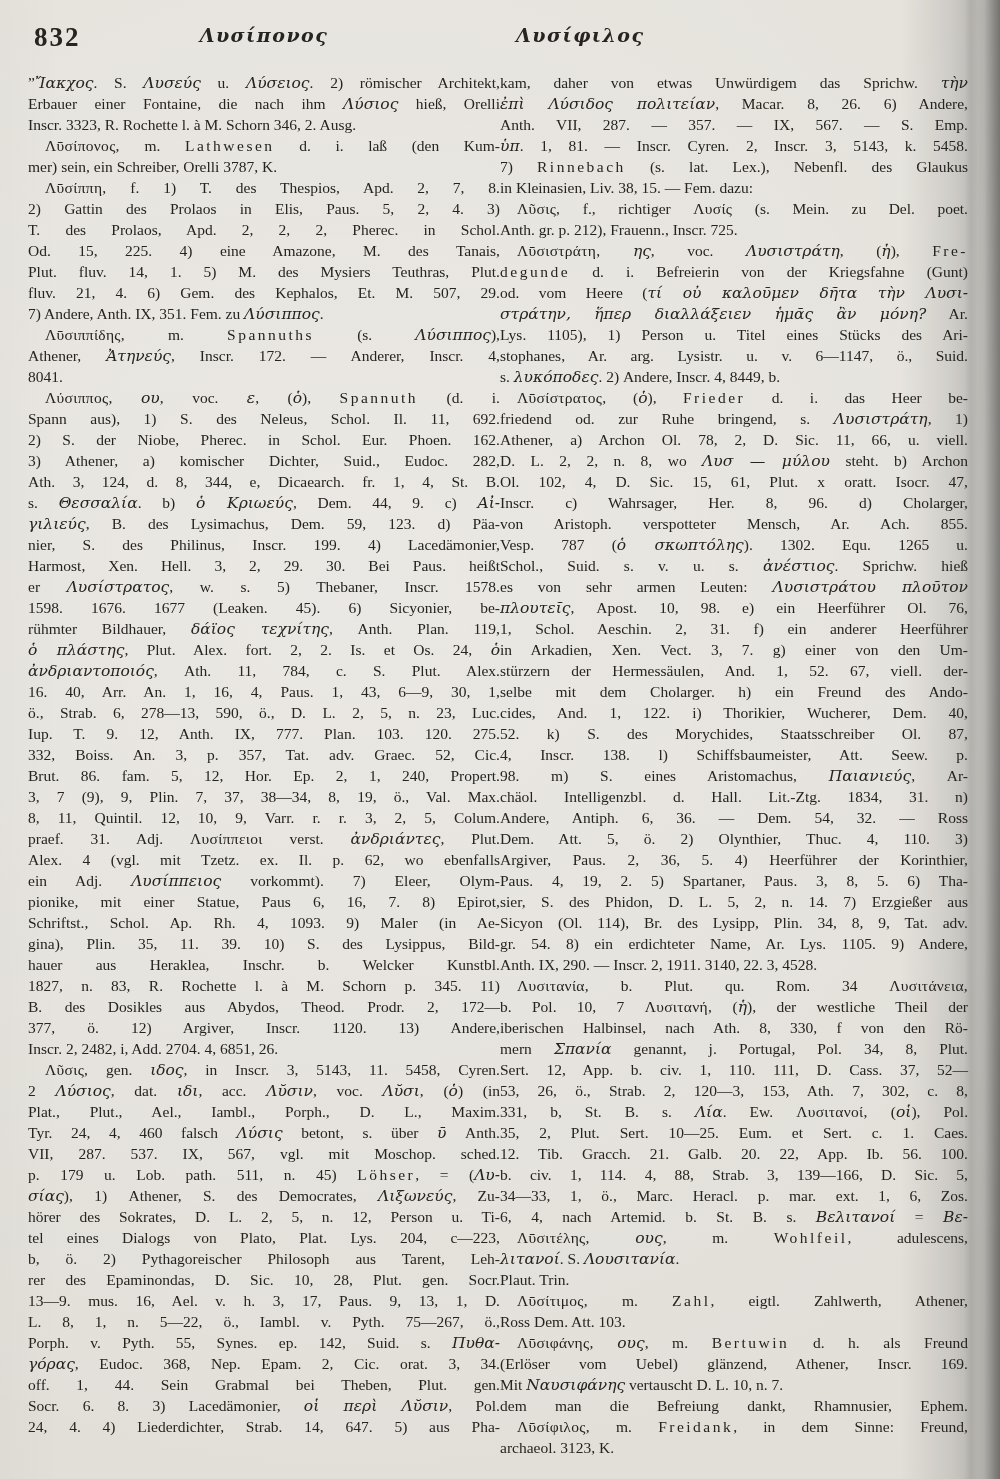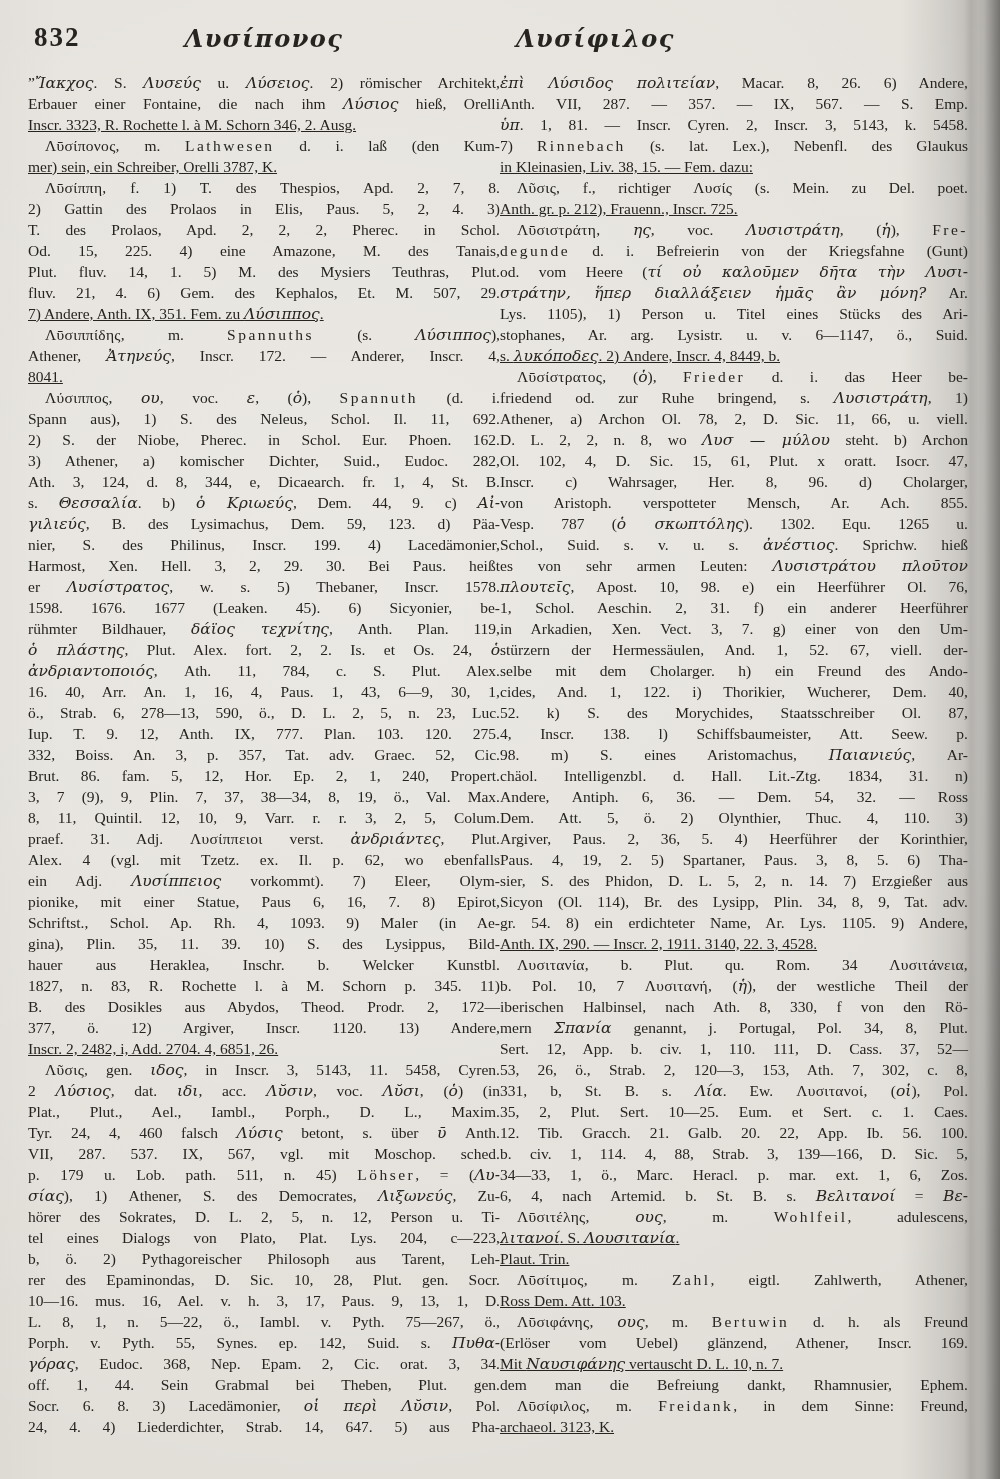--- a/index.html
+++ b/index.html
@@ -28,38 +28,38 @@
   }
   .header{
     position:absolute;top:20px;left:0;width:1000px;height:40px;
   }
   .page-number{
     position:absolute;left:34px;top:2px;
     font-size:27px;font-weight:700;letter-spacing:2px;
   }
   .running-head{
     position:absolute;top:4px;
-    font-size:24px;font-style:italic;font-weight:600;letter-spacing:1.5px;
+    font-size:19px;font-style:italic;font-weight:600;letter-spacing:1.5px;
     font-family:"DejaVu Serif","Liberation Serif",serif;
   }
   .running-head.left{left:28px;width:472px;text-align:center;}
   .running-head.right{left:516px;width:452px;text-align:left;}
   .columns{
     position:absolute;top:72px;left:28px;width:956px;
     display:flex;
   }
   .col{width:472px;}
   .col.right{width:468px;}
   .line{
     font-size:15.5px;line-height:21px;height:21px;
     white-space:nowrap;
     text-align:justify;text-align-last:justify;text-justify:inter-word;
     overflow:visible;
   }
-  .line.end{text-align-last:left;text-decoration:underline;}
+  .line.end{text-align-last:left;}
   .line.indent{text-indent:17px;}
   .line b{font-weight:400;letter-spacing:0.3px;}
   .line i{font-style:italic;font-family:"DejaVu Serif","Liberation Serif",serif;}
   .line .sp{letter-spacing:2.5px;}
 </style>
 </head>
 <body>
 
 <div class="page">
   <div class="edge-streak"></div>
@@ -123,29 +123,30 @@
         <div class="line">2 <i>Λύσιος</i>, dat. <i>ιδι</i>, acc. <i>Λῠσιν</i>, voc. <i>Λῠσι</i>, (<i>ὁ</i>) (in</div>
         <div class="line">Plat., Plut., Ael., Iambl., Porph., D. L., Maxim.</div>
         <div class="line">Tyr. 24, 4, 460 falsch <i>Λύσις</i> betont, s. über <i>ῡ</i> Anth.</div>
         <div class="line">VII, 287. 537. IX, 567, vgl. mit Moschop. sched.</div>
         <div class="line">p. 179 u. Lob. path. 511, n. 45) <span class="sp">Löhser</span>, = (<i>Λυ-</i></div>
         <div class="line"><i>σίας</i>), 1) Athener, S. des Democrates, <i>Λιξωνεύς</i>, Zu-</div>
         <div class="line">hörer des Sokrates, D. L. 2, 5, n. 12, Person u. Ti-</div>
         <div class="line">tel eines Dialogs von Plato, Plat. Lys. 204, c—223,</div>
         <div class="line">b, ö. 2) Pythagoreischer Philosoph aus Tarent, Leh-</div>
         <div class="line">rer des Epaminondas, D. Sic. 10, 28, Plut. gen. Socr.</div>
-        <div class="line">10—16. mus. 16, Ael. v. h. 3, 17, Paus. 9, 13, 1, D.</div>
+        <div class="line">13—9. mus. 16, Ael. v. h. 3, 17, Paus. 9, 13, 1, D.</div>
         <div class="line">L. 8, 1, n. 5—22, ö., Iambl. v. Pyth. 75—267, ö.,</div>
         <div class="line">Porph. v. Pyth. 55, Synes. ep. 142, Suid. s. <i>Πυθα-</i></div>
         <div class="line"><i>γόρας</i>, Eudoc. 368, Nep. Epam. 2, Cic. orat. 3, 34.</div>
         <div class="line">off. 1, 44. Sein Grabmal bei Theben, Plut. gen.</div>
         <div class="line">Socr. 6. 8. 3) Lacedämonier, <i>οἱ περὶ Λῠσιν</i>, Pol.</div>
         <div class="line">24, 4. 4) Liederdichter, Strab. 14, 647. 5) aus Pha-</div>
       </div>
     <div class="col right" id="right-col">
+        <div class="line">kam, daher von etwas Unwürdigem das Sprichw. <i>τὴν</i></div>
         <div class="line"><i>ἐπὶ Λύσιδος πολιτείαν</i>, Macar. 8, 26. 6) Andere,</div>
         <div class="line">Anth. VII, 287. — 357. — IX, 567. — S. Emp.</div>
         <div class="line"><i>ὑπ</i>. 1, 81. — Inscr. Cyren. 2, Inscr. 3, 5143, k. 5458.</div>
         <div class="line">7) <span class="sp">Rinnebach</span> (s. lat. Lex.), Nebenfl. des Glaukus</div>
         <div class="line end">in Kleinasien, Liv. 38, 15. — Fem. dazu:</div>
         <div class="line indent"><b>Λῦσις,</b> f., richtiger <b>Λυσίς</b> (s. Mein. zu Del. poet.</div>
         <div class="line end">Anth. gr. p. 212), Frauenn., Inscr. 725.</div>
         <div class="line indent"><b>Λῡσιστράτη,</b> <i>ης</i>, voc. <i>Λυσιστράτη</i>, (<i>ἡ</i>), <span class="sp">Fre-</span></div>
         <div class="line"><span class="sp">degunde</span> d. i. Befreierin von der Kriegsfahne (Gunt)</div>
         <div class="line">od. vom Heere (<i>τί οὐ καλοῦμεν δῆτα τὴν Λυσι-</i></div>

